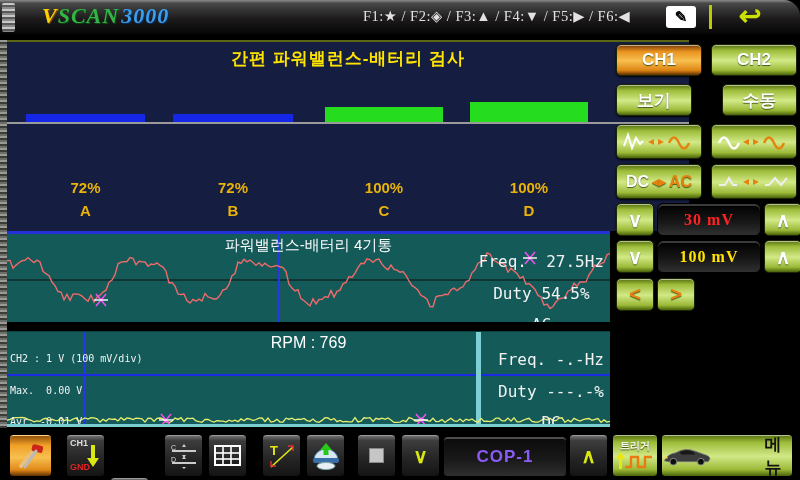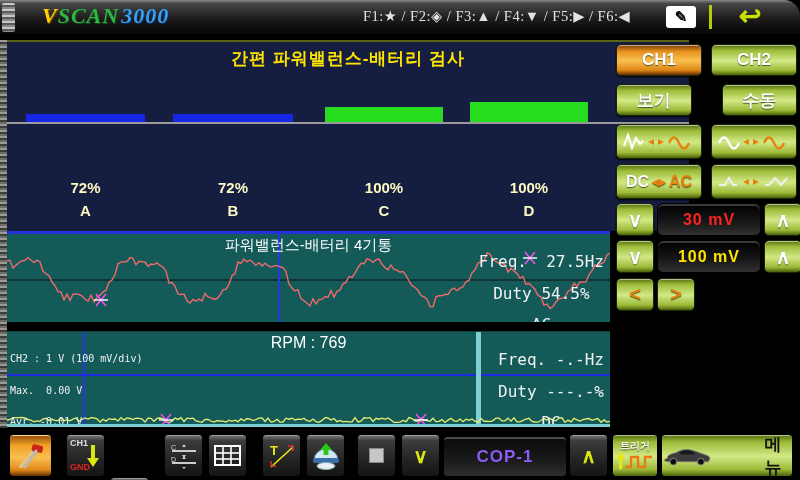--- a/index.html
+++ b/index.html
@@ -27,21 +27,21 @@
   #bezel{position:absolute;left:0;top:40px;width:7px;height:388px;
     background:repeating-linear-gradient(180deg,#9a9a96 0 2px,#3c3c38 2px 4px,#6e6e68 4px 6px);}
 
   
   #test-panel{position:absolute;left:7px;top:40px;width:682px;height:191px;background:#151d40;
     border-top:2px solid #5a6614;box-sizing:border-box;}
   #test-title{position:absolute;left:0;top:5px;width:100%;text-align:center;color:#ffe400;
     font-weight:bold;font-size:17px;letter-spacing:1px;}
   #baseline{position:absolute;left:0;top:80px;width:100%;height:2px;background:#9a9a9a;}
   .bar{position:absolute;}
-  .bar-label{position:absolute;width:120px;text-align:center;color:#fef9c3;font-weight:bold;font-size:15px;}
+  .bar-label{position:absolute;width:120px;text-align:center;color:#eab308;font-weight:bold;font-size:15px;}
 
   
   .scope{position:absolute;left:7px;width:603px;background:#135a59;box-sizing:border-box;overflow:hidden;}
   #ch1-panel{top:231px;height:91px;border-top:3px solid #2531d8;}
   #ch2-panel{top:331px;height:96px;border-top:1px solid #0a4242;border-bottom:3px solid #79cfcf;}
   .scope-info{position:absolute;left:3px;top:1px;color:#f2f2f2;font-family:"DejaVu Sans Mono",monospace;
     font-size:10px;line-height:10.5px;white-space:pre;z-index:4;}
   .scope-title{position:absolute;left:0;top:2px;width:100%;text-align:center;color:#fff;z-index:3;}
   #ch1-title{font-size:15px;}
   #ch2-title{font-size:16px;}
@@ -58,21 +58,21 @@
   .srow{position:absolute;left:3px;width:181px;display:flex;gap:9px;}
   .green-btn{flex:1;border:1px solid #1c2606;border-radius:5px;display:flex;align-items:center;justify-content:center;
     background:linear-gradient(180deg,#55700f 0%,#9dbc3a 18%,#d2e987 52%,#9cba38 84%,#4a6209 100%);
     box-shadow:inset 0 1px 0 rgba(255,255,255,.55), 0 1px 2px #000;
     color:#fff;font-weight:bold;font-size:17px;text-shadow:0 1px 1px rgba(40,60,0,.8);}
   .orange-btn{background:linear-gradient(180deg,#7a3c08 0%,#e8921e 22%,#f8c050 52%,#df8615 84%,#5e3004 100%);}
   .chev-btn{flex:0 0 36px;font-size:20px;}
   .chev-orange{color:#e8820e;text-shadow:0 1px 1px rgba(40,60,0,.8);}
   .val-box{flex:0 0 102px;border-radius:6px;border:1px solid #000;display:flex;align-items:center;justify-content:center;
     background:linear-gradient(180deg,#000 0%,#161616 55%,#303030 100%);
-    box-shadow:inset 0 2px 0 #3a3a3a;font-weight:bold;font-size:16px;letter-spacing:1px;}
+    box-shadow:inset 0 2px 0 #3a3a3a;font-weight:bold;font-size:16px;letter-spacing:1px;font-family:Liberation Serif, serif;}
 
   
   #toolbar{position:absolute;left:0;top:433px;width:800px;height:46px;}
   .tbtn{position:absolute;top:1px;width:39px;height:43px;border:1px solid #000;border-radius:4px;box-sizing:border-box;
     background:linear-gradient(180deg,#7a7a7a 0%,#3c3c3c 14%,#242424 60%,#141414 100%);
     box-shadow:inset 0 1px 0 #9a9a9a;display:flex;align-items:center;justify-content:center;}
   .tbtn.orange{background:linear-gradient(180deg,#8a4a08 0%,#f0a026 25%,#f8c050 55%,#e08818 85%,#5e3004 100%);
     box-shadow:inset 0 1px 0 #ffd98a;width:43px;}
   .tbtn.greenbig{background:linear-gradient(180deg,#55700f 0%,#9dbc3a 18%,#d2e987 52%,#9cba38 84%,#4a6209 100%);
     box-shadow:inset 0 1px 0 rgba(255,255,255,.55);}

